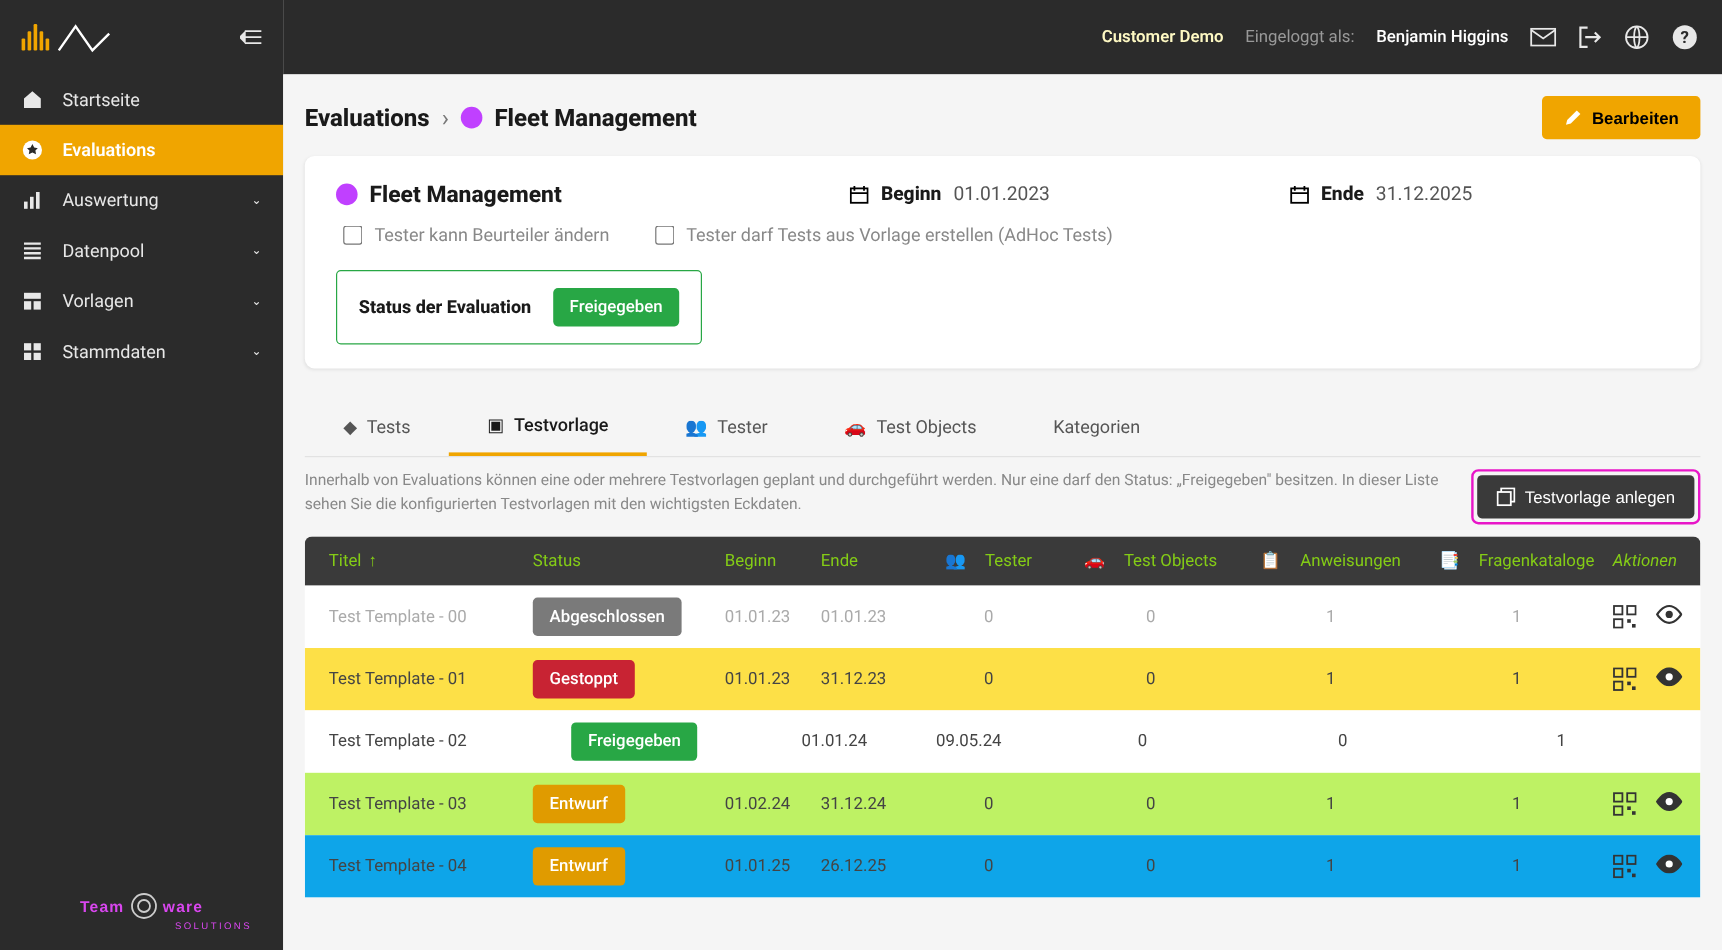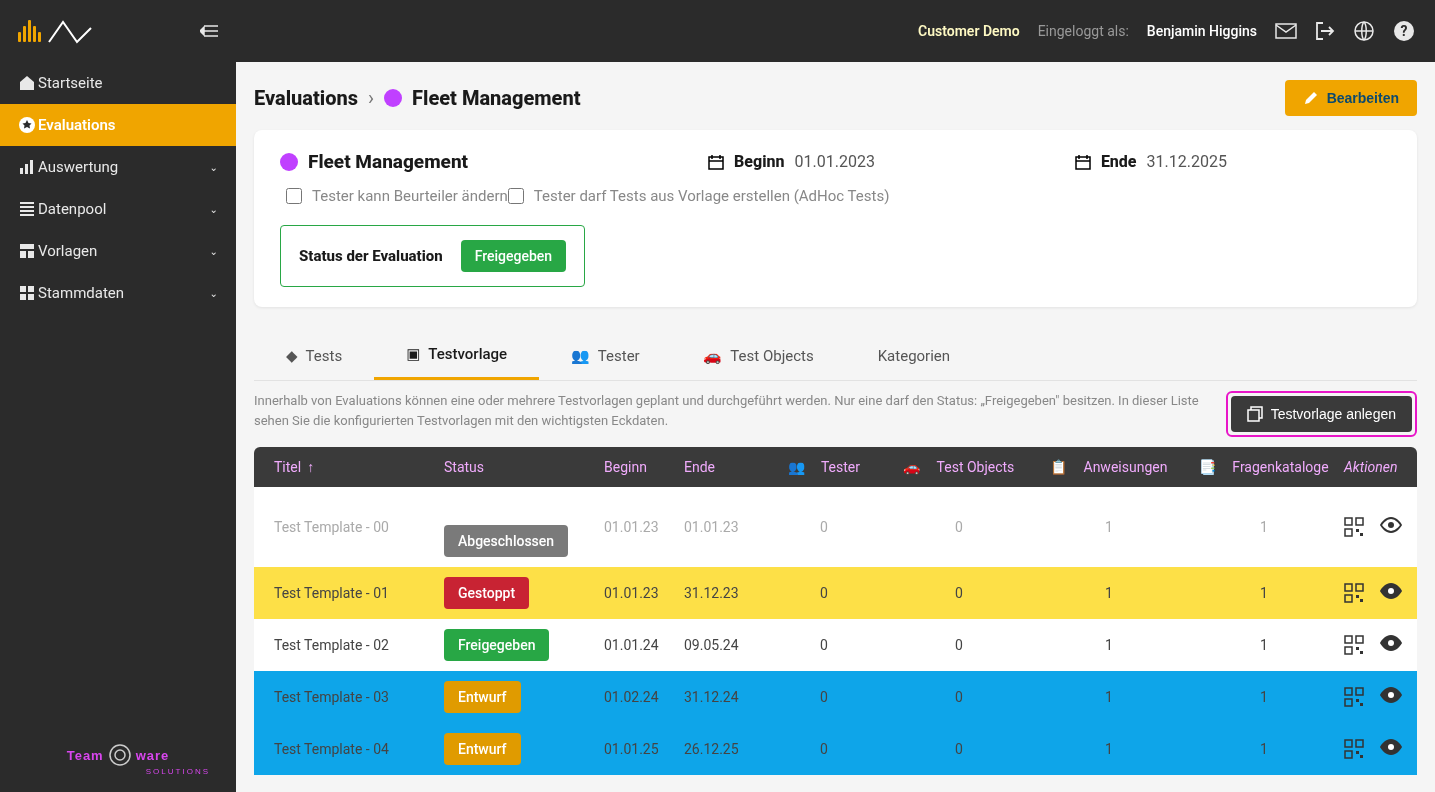--- a/index.html
+++ b/index.html
@@ -7,71 +7,71 @@
 .app { display: flex; height: 100%; }
 
 
 .sidebar { width: 236px; background: #2b2b2b; display: flex; flex-direction: column; }
 .sidebar-header { height: 62px; display: flex; align-items: center; justify-content: space-between; padding: 0 18px; }
 .logo { display: flex; align-items: center; gap: 2px; }
 .logo-bars { display: flex; gap: 2px; align-items: end; }
 .logo-bar { width: 3px; background: #f0a500; border-radius: 1px; }
 .logo-lines { margin-left: 4px; }
 .nav { flex: 1; }
-.nav-item { display: flex; align-items: center; padding: 12px 18px; color: #e8e8e8; font-size: 15px; cursor: pointer; }
+.nav-item { display: flex; align-items: center; gap: 14px; padding: 12px 18px; color: #e8e8e8; font-size: 15px; cursor: pointer; }
 .nav-item.active { background: #f0a500; color: #fff; font-weight: 600; }
 .nav-item .chev { margin-left: auto; font-size: 10px; }
 .nav-icon { width: 20px; text-align: center; font-size: 16px; }
 .footer-logo { padding: 16px; text-align: center; color: #d946ef; font-size: 13px; font-family: Arial, sans-serif; }
 
 
 .main { flex: 1; display: flex; flex-direction: column; min-width: 0; }
 .topbar { height: 62px; background: #2b2b2b; display: flex; align-items: center; justify-content: flex-end; padding: 0 20px; gap: 18px; color: #e8e8e8; font-size: 14px; }
 .topbar .demo { font-weight: 600; color: #fef9c3; }
 .topbar .logged { color: #999; }
 .topbar .user { font-weight: 500; color: #fff; }
 .topbar-icon { font-size: 20px; cursor: pointer; }
 
 
 .content { padding: 18px 18px 0 18px; overflow: auto; flex: 1; background: #f5f5f5; }
 .breadcrumb { display: flex; align-items: center; gap: 10px; font-size: 20px; font-weight: 800; margin-bottom: 14px; }
 .breadcrumb .sep { color: #777; font-weight: 400; }
 .breadcrumb .dot { width: 18px; height: 18px; border-radius: 50%; background: #c040ff; display: inline-block; }
-.edit-btn { margin-left: auto; background: #f0a500; color: #0c4a6e; border: none; border-radius: 4px; padding: 10px 18px; font-weight: 600; font-size: 14px; cursor: pointer; display: flex; align-items: center; gap: 8px; }
+.edit-btn { margin-left: auto; background: #f0a500; color: #000000; border: none; border-radius: 4px; padding: 10px 18px; font-weight: 600; font-size: 14px; cursor: pointer; display: flex; align-items: center; gap: 8px; }
 
 .card { background: #fff; border-radius: 8px; padding: 20px 26px; margin-bottom: 24px; box-shadow: 0 1px 3px rgba(0,0,0,0.08); }
 .card-row1 { display: flex; align-items: center; gap: 40px; }
 .card-title { display:flex; align-items:center; gap:10px; font-size:19px; font-weight:800; }
 .card-title .dot { width: 18px; height: 18px; border-radius:50%; background:#c040ff; }
 .field { display:flex; align-items:center; gap:10px; }
 .field .lab { font-weight: 800; font-size: 16px; }
 .field .val { color: #555; font-size: 16px; }
-.card-row2 { display:flex; margin-top: 14px; padding-left: 6px; }
+.card-row2 { display:flex; gap: 38px; margin-top: 14px; padding-left: 6px; }
 .cb { display:flex; align-items:center; gap:10px; color:#888; font-size:15px; }
 .cb input { width:16px; height:16px; }
 .status-box { margin-top: 20px; border: 1.5px solid #28a745; border-radius: 4px; padding: 14px 18px; display:inline-flex; align-items:center; gap: 18px; }
 .status-box .lab { font-weight: 800; font-size: 15px; }
 .badge { padding: 8px 14px; border-radius: 4px; color:#fff; font-size:14px; font-weight:500; }
 .b-green { background:#28a745; }
 .b-red { background:#c82333; }
-.b-gray { background:#7a7a7a;margin-top:28px; }
+.b-gray { background:#7a7a7a; }
 .b-yellow { background:#e09b00; }
 
 
 .tabs { display:flex; gap:0; border-bottom: 1px solid #e2e2e2; margin-bottom: 10px; }
 .tab { padding: 14px 32px; color:#555; font-size:15px; cursor:pointer; display:flex; align-items:center; gap:8px; }
 .tab.active { color:#1a1a1a; font-weight:500; border-bottom: 3px solid #f0a500; }
 .helper-row { display:flex; align-items:flex-start; gap: 16px; margin-bottom: 10px; }
 .helper-text { font-size: 13px; color: #888; line-height: 1.5; flex: 1; }
 .create-btn { background:#3a3a3a; color:#fff; border:none; border-radius:4px; padding: 10px 16px; font-size: 14px; cursor:pointer; display:flex; align-items:center; gap:8px; }
 .create-wrap { border: 2.5px solid #e815c8; border-radius: 6px; padding: 3px; }
 
 
 .table { width:100%; background:#fff; border-radius:6px 6px 0 0; overflow:hidden; }
-.thead { background:#3a3a3a; color:#f0abfc; display:grid; grid-template-columns: 170px 160px 80px 80px 120px 150px 150px 160px 1fr; align-items:center; padding: 12px 20px; font-size:14px; }
+.thead { background:#3a3a3a; color:#84cc16; display:grid; grid-template-columns: 170px 160px 80px 80px 120px 150px 150px 160px 1fr; align-items:center; padding: 12px 20px; font-size:14px; }
 .th { display:flex; align-items:center; gap:6px; }
 .th.r { justify-content:center;font-style:italic; }
 .th.c { justify-content:center; }
 .trow { display:grid; grid-template-columns: 170px 160px 80px 80px 120px 150px 150px 160px 1fr; align-items:center; padding: 10px 20px; font-size:14px; color:#444; }
 .trow.inactive { color:#aaa; }
 .trow:nth-child(odd) { background:#f5f5f5; }
 .trow:nth-child(even) { background:#fff; }
 .tbody .trow:first-child { background:#fff; }
 .tbody { }
 .cell-c { text-align:center; }
@@ -377,21 +377,21 @@
                   </svg>
                 </span>
       <span>
                   <svg width="22" height="16">
                     <path d="M11 1C5 1 1 8 1 8s4 7 10 7 10-7 10-7-4-7-10-7z" stroke="#333" stroke-width="1.8" fill="#333"></path>
                     <circle cx="11" cy="8" r="3" fill="#fff"></circle>
                   </svg>
                 </span>
     </div>
             </div>
-            <div class="trow" style="background: rgb(255, 255, 255);">
+            <div class="trow" style="background: rgb(255, 255, 255); gap: 32px;">
     <div>Test Template - 02</div>
     <div><span class="badge row-badge b-green">Freigegeben</span></div>
     <div>01.01.24</div>
     <div>09.05.24</div>
     <div class="cell-c">0</div>
     <div class="cell-c">0</div>
     <div class="cell-c">1</div>
     <div class="cell-c">1</div>
     <div class="actions">
       <span>
@@ -404,21 +404,21 @@
                   </svg>
                 </span>
       <span>
                   <svg width="22" height="16">
                     <path d="M11 1C5 1 1 8 1 8s4 7 10 7 10-7 10-7-4-7-10-7z" stroke="#333" stroke-width="1.8" fill="#333"></path>
                     <circle cx="11" cy="8" r="3" fill="#fff"></circle>
                   </svg>
                 </span>
     </div>
             </div>
-            <div class="trow" style="background: #0ea5e9;">
+            <div class="trow" style="background: #bef264;">
     <div>Test Template - 03</div>
     <div><span class="badge row-badge b-yellow">Entwurf</span></div>
     <div>01.02.24</div>
     <div>31.12.24</div>
     <div class="cell-c">0</div>
     <div class="cell-c">0</div>
     <div class="cell-c">1</div>
     <div class="cell-c">1</div>
     <div class="actions">
       <span>

